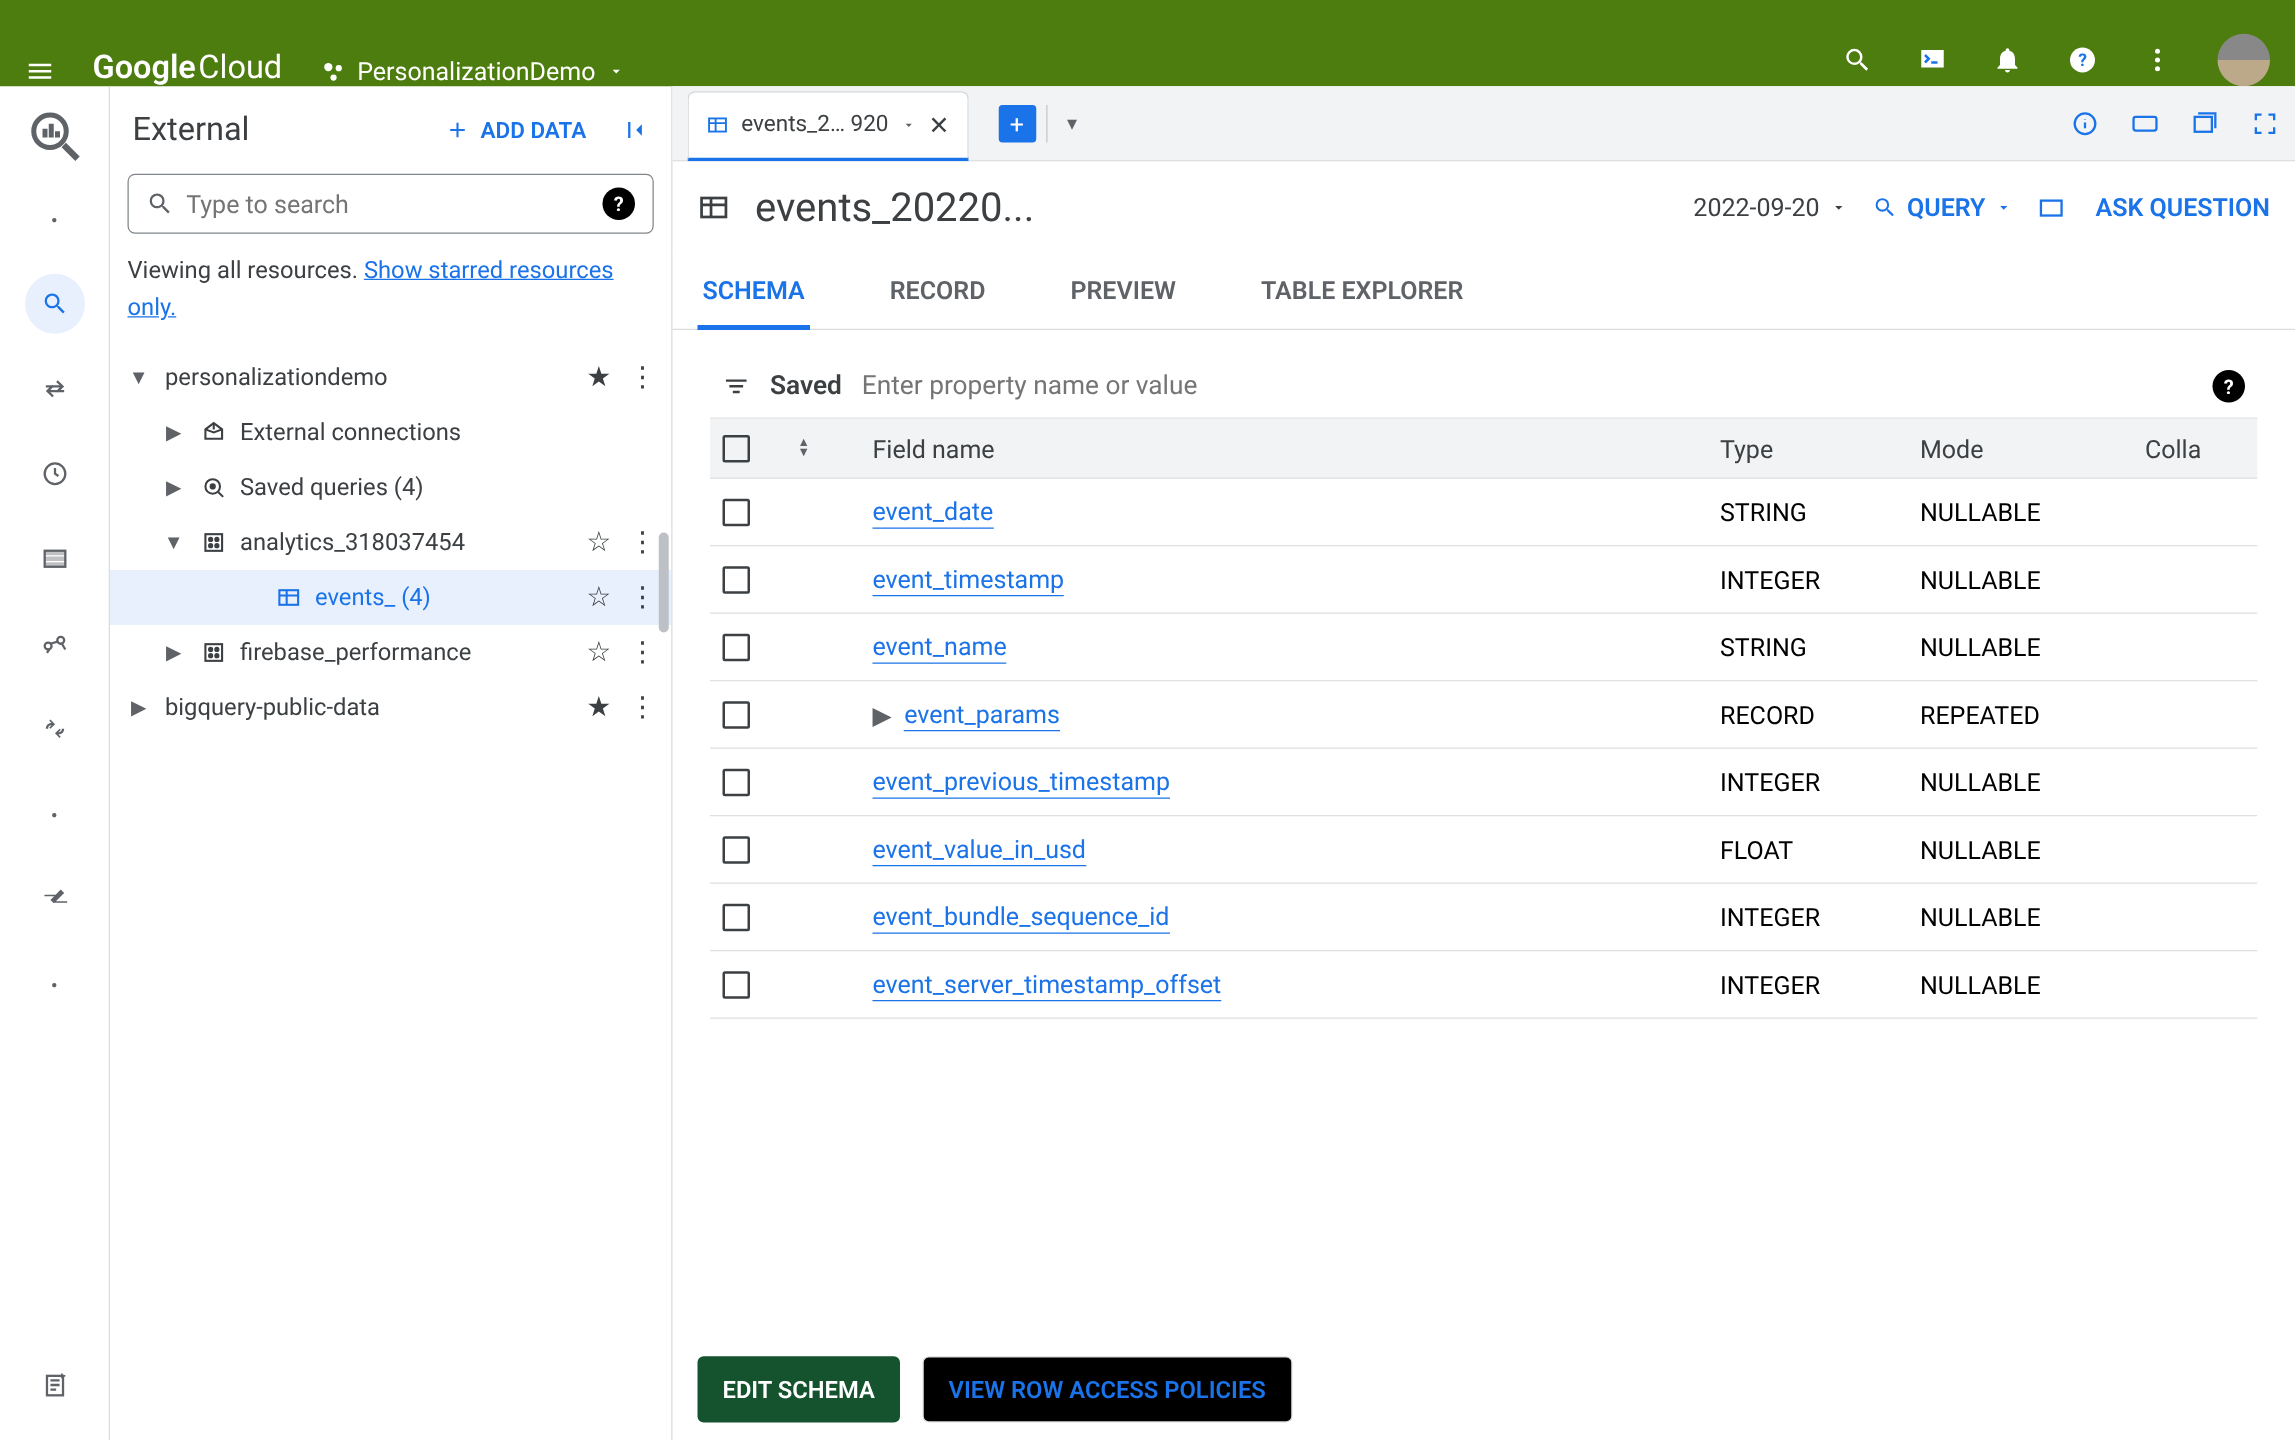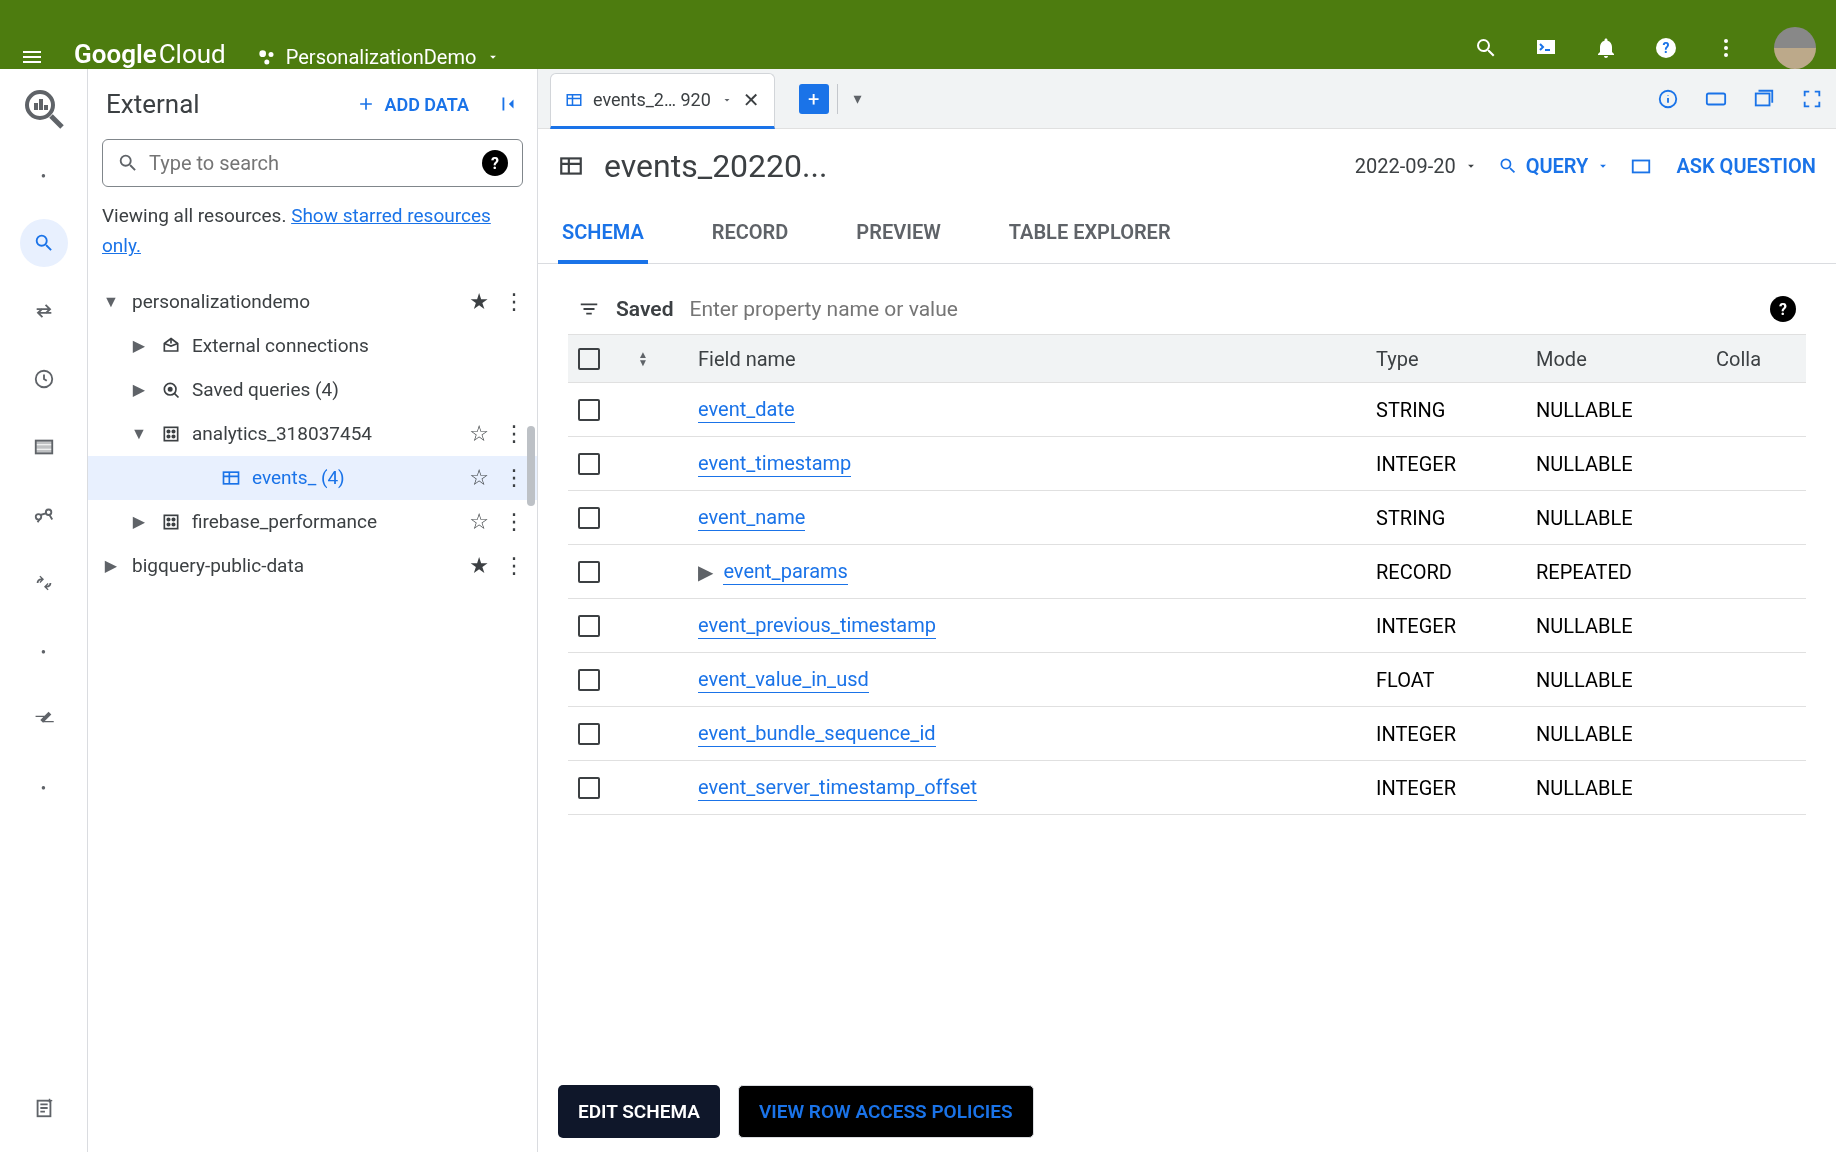--- a/index.html
+++ b/index.html
@@ -77,21 +77,21 @@
 .thead, .trow { display: grid; grid-template-columns: 60px 60px 1fr 160px 180px 80px; align-items: center; padding: 0 10px; height: 54px; border-bottom: 1px solid #e0e0e0; font-size: 20px; }
 .thead { background: #f1f3f4; color: #3c4043; height:48px;}
 .th { font-weight: 400;}
 .chk { width: 22px; height: 22px; border: 2.5px solid #3c4043; border-radius: 2px; cursor:pointer;}
 .sort-caret{ display:flex; flex-direction:column; font-size:10px; line-height:8px; color:#5f6368;}
 .field-link { color: #1a73e8; border-bottom: 1px solid #1a73e8; padding-bottom:1px; cursor:pointer;}
 .expand-tri{ color:#5f6368; margin-right:10px;}
 .td-field{ display:flex; align-items:center;}
 
 .footer-bar { padding: 14px 20px; display:flex; gap:18px;}
-.btn-primary{ background:#0f172a; color:#fff; border:0; border-radius:5px; padding:14px 20px; font-size:19px; font-weight:600; cursor:pointer;}
+.btn-primary{ background:#14532d; color:#fff; border:0; border-radius:5px; padding:14px 20px; font-size:19px; font-weight:600; cursor:pointer;}
 .btn-ghost{ background:#000000; color:#1a73e8; border:1px solid #dadce0; border-radius:5px; padding:14px 20px; font-size:19px; font-weight:600; cursor:pointer;}
 
 svg{ display:block; }
 </style>
 </head>
 <body>
 
 <div class="topbar">
   <div class="hamburger">
     <svg viewBox="0 0 24 24" fill="#fff">

